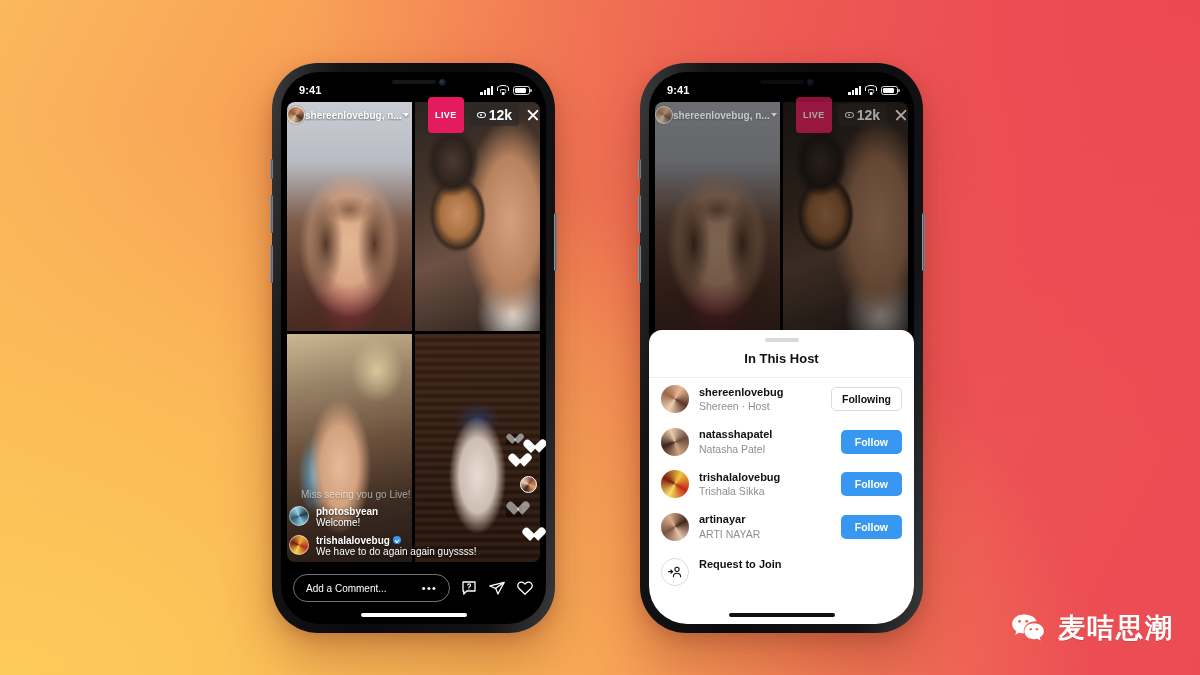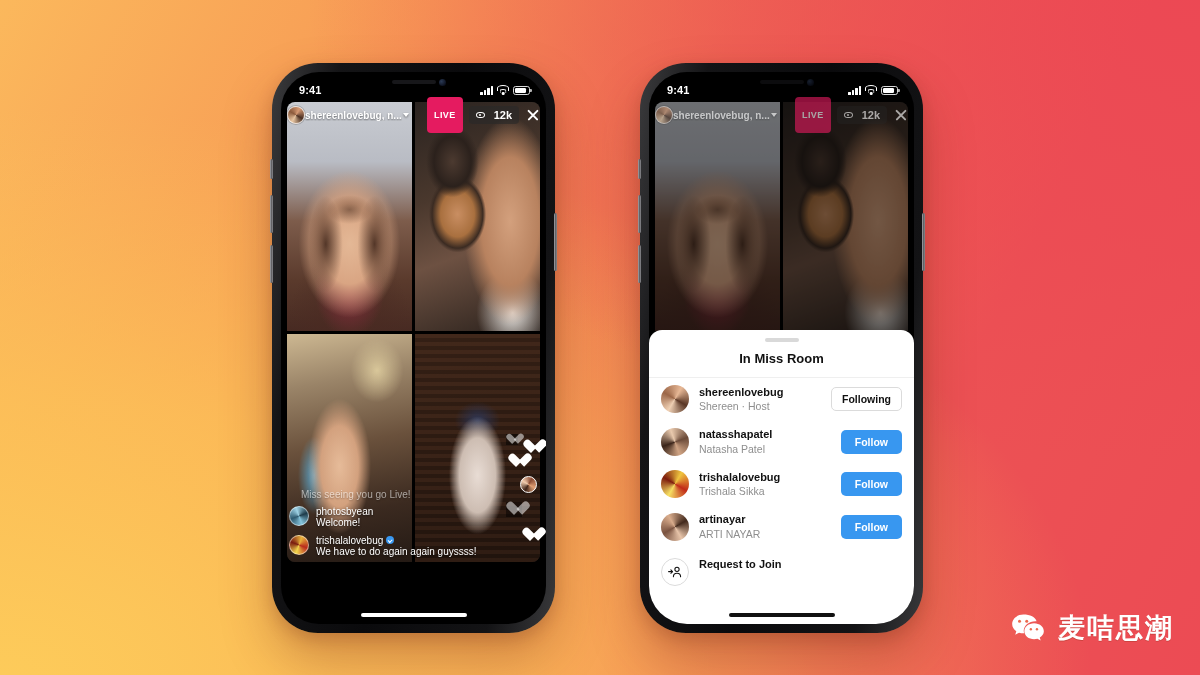--- a/index.html
+++ b/index.html
@@ -155,22 +155,22 @@
   .chev {
     width:0;height:0;border-left:3.6px solid transparent;border-right:3.6px solid transparent;
     border-top:4.4px solid #fff; flex:none; margin-left:1px;
     filter: drop-shadow(0 1px 1px rgba(0,0,0,.45));
   }
   .live-badge {
     background:#E51B60; color:#fff; font-size:9px; font-weight:bold;
     padding:13px 7px; border-radius:4px; letter-spacing:.4px; flex:none;
   }
   .view-pill {
-    display:flex; align-items:center; gap:9px;
-    background:rgba(40,40,40,.62); color:#fff; font-size:11px; font-weight:600;
+    display:flex; align-items:center; gap:3px;
+    background:rgba(40,40,40,.62); color:#fff; font-size:14px; font-weight:600;
     padding:3px 7px; border-radius:4px; flex:none;
   }
   .eye { width:9px; height:9px; position:relative; flex:none; }
   .eye::before { content:""; position:absolute; inset:1.6px 0; border:1.1px solid #fff; border-radius:50% 50% 50% 50%/60% 60% 60% 60%; }
   .eye::after { content:""; position:absolute; left:3.2px; top:3.4px; width:2.6px; height:2.6px; border-radius:50%; background:#fff; }
   .close-x { width:14px; height:14px; position:relative; flex:none; margin-left:1px; }
   .close-x::before,.close-x::after {
     content:""; position:absolute; left:50%; top:50%; width:14px; height:1.6px;
     background:#fff; border-radius:1px; transform-origin:center;
   }
@@ -180,21 +180,21 @@
   
   .comments {
     position:absolute; left:8px; right:60px; bottom:66px;
     z-index:5; display:flex; flex-direction:column; gap:5px;
   }
   .cmt { display:flex; gap:7px; align-items:flex-start; }
   .cmt .av-20 { width:20px; height:20px; border-radius:50%; flex:none; border:1px solid rgba(255,255,255,.5); }
   .av-ean { background: conic-gradient(from 160deg,#86c5dd,#2e5a70,#9fd3e6,#1d3b4a,#86c5dd); }
   .av-trish { background: conic-gradient(from 20deg,#e8b13a,#b92b1c,#f2d64c,#7a1b0f,#e8b13a); }
   .cmt .ctext { min-width:0; }
-  .cmt .cname { color:#fff; font-size:10px; font-weight:400; display:flex; align-items:center; gap:3px; text-shadow:0 1px 2px rgba(0,0,0,.65); }
+  .cmt .cname { color:#fff; font-size:10px; font-weight:700; display:flex; align-items:center; gap:3px; text-shadow:0 1px 2px rgba(0,0,0,.65); }
   .cmt .cbody { color:#fff; font-size:10px; font-weight:400; text-shadow:0 1px 2px rgba(0,0,0,.65); line-height:1.25; }
   .verified { width:8px; height:8px; border-radius:50%; background:#3897F0; position:relative; flex:none; display:inline-block; }
   .verified::after { content:""; position:absolute; left:2px; top:3.4px; width:3px; height:1.6px; border-left:1.1px solid #fff; border-bottom:1.1px solid #fff; transform:rotate(-45deg); }
   .cmt.faded .cname, .cmt.faded .cbody { opacity:.55; }
 
   
   .hearts { position:absolute; right:6px; bottom:72px; width:34px; height:120px; z-index:5; }
   .heart {
     position:absolute; width:16px; height:15px;
   }
@@ -377,20 +377,44 @@
             <div class="ctext">
               <div class="cname">
                 <span>trishalalovebug</span>
                 <span class="verified"></span>
               </div>
               <div class="cbody">We have to do again again guyssss!</div>
             </div>
           </div>
         </div>
 
+        <div class="bottombar">
+          <div class="cmt-input">
+            <span>Add a Comment...</span>
+            <span class="dots">•••</span>
+          </div>
+          <span class="ico">
+            <svg viewBox="0 0 24 24" fill="none" stroke="#fff" stroke-width="1.7" stroke-linecap="round" stroke-linejoin="round">
+              <path d="M4 4h16v12H9l-4 4v-4H4z"></path>
+              <path d="M10.3 8.1a1.9 1.9 0 1 1 2.3 2.1c-.5.2-.7.6-.7 1.1" stroke-width="1.5"></path>
+              <circle cx="11.9" cy="13.2" r=".75" fill="#fff" stroke="none"></circle>
+            </svg>
+          </span>
+          <span class="ico">
+            <svg viewBox="0 0 24 24" fill="none" stroke="#fff" stroke-width="1.7" stroke-linejoin="round">
+              <path d="M21.5 4.5 2.5 9.3l7.7 3.1 3 7.7z"></path>
+              <path d="M10.2 12.4 21.5 4.5"></path>
+            </svg>
+          </span>
+          <span class="ico">
+            <svg viewBox="0 0 24 24" fill="none" stroke="#fff" stroke-width="1.7" stroke-linejoin="round">
+              <path d="M12 20.3 3.8 12.4a4.8 4.8 0 0 1 0-6.9 4.8 4.8 0 0 1 6.9 0l1.3 1.3 1.3-1.3a4.8 4.8 0 0 1 6.9 0 4.8 4.8 0 0 1 0 6.9z"></path>
+            </svg>
+          </span>
+        </div>
 
         <div class="home-ind"></div>
       </div>
     </div>
   </div>
 
   <div class="phone" style="left:640px; top:63px; width:283px; height:570px;">
     <div class="btn-l1"></div>
     <div class="btn-l2"></div>
     <div class="btn-l3"></div>
@@ -448,21 +472,21 @@
             <span class="eye"></span>
             <span>12k</span>
           </span>
           <span class="close-x"></span>
         </div>
 
         <div class="dim"></div>
 
         <div class="sheet">
           <div class="grabber"></div>
-          <div class="sheet-title">In Miss Room</div>
+          <div class="sheet-title">In This Host</div>
 
           <div class="room-list">
 
             <div class="room-row">
               <span class="ravatar ra-shereen"></span>
               <span class="room-meta">
                 <span class="room-user" style="display:block">shereenlovebug</span>
                 <span class="room-sub" style="display:block">Shereen · Host</span>
               </span>
               <button class="btn-following">Following</button>

